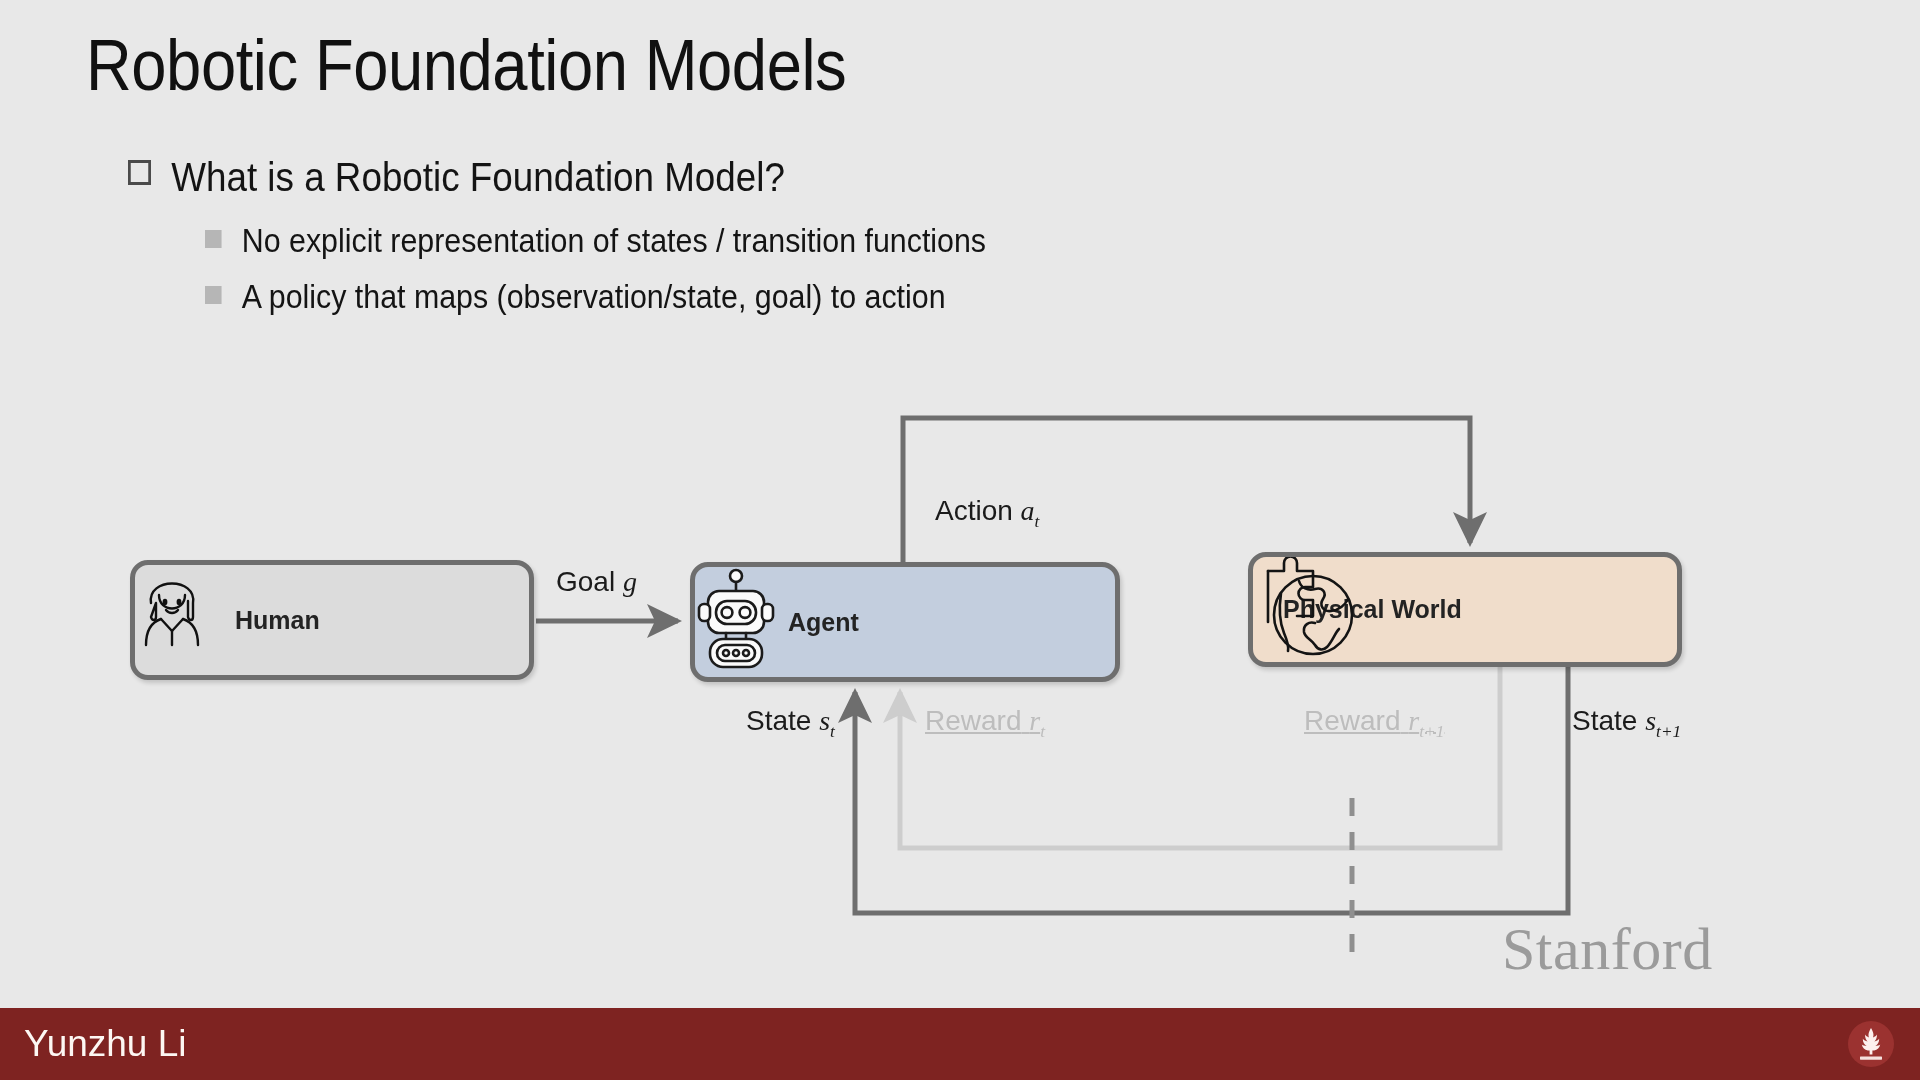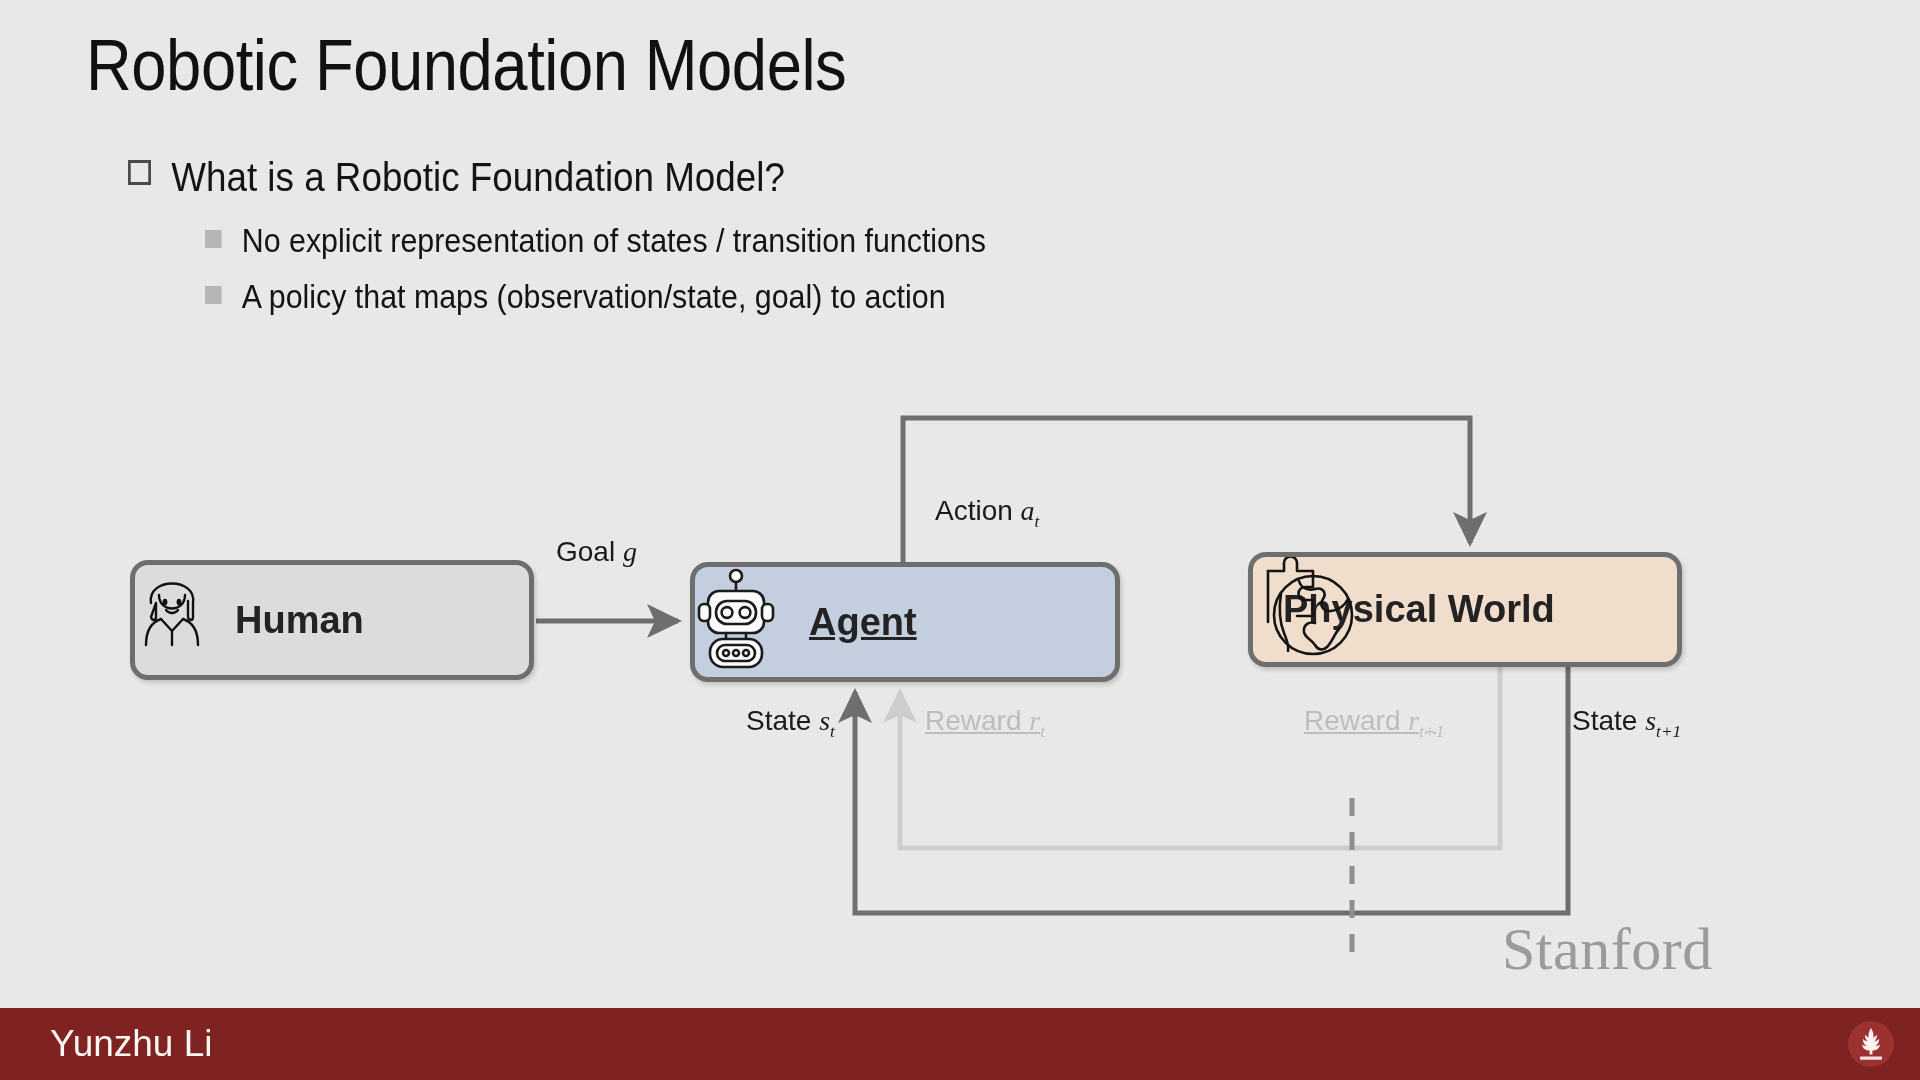--- a/index.html
+++ b/index.html
@@ -53,39 +53,39 @@
     box-sizing:border-box;
     display:flex;align-items:center;
     box-shadow:2px 3px 4px rgba(0,0,0,0.16);
   }
   #node-human{left:130px;top:560px;width:404px;height:120px;background:#dcdcdc;}
   #node-agent{left:690px;top:562px;width:430px;height:120px;background:#c3cede;}
   #node-world{left:1248px;top:552px;width:434px;height:115px;background:#f0ddcb;}
 
   .node-icon{flex:0 0 auto;display:flex;align-items:center;justify-content:center;}
   .node-label{
-    font-size:38px;font-weight:bold;color:#232323;white-space:nowrap;
+    font-size:25px;font-weight:bold;color:#232323;white-space:nowrap;
   }
   #node-human .node-icon{margin-left:52px;}
   #node-human .node-label{margin-left:48px;}
   #node-agent .node-icon{margin-left:38px;}
-  #node-agent .node-label{margin-left:76px;text-decoration:underline;}
+  #node-agent .node-label{margin-left:55px;}
   #node-world .node-icon{margin-left:20px;}
   #node-world .node-label{margin-left:10px;}
 
   
   .dlabel{
     position:absolute;white-space:nowrap;
     font-size:28px;color:#1b1b1b;
   }
   .dlabel.faded{color:#bdbdbd;text-decoration:underline;}
   .mvar{font-family:"Liberation Serif", serif;font-style:italic;}
   .mvar sub{font-size:0.62em;font-style:italic;}
 
-  #lbl-goal{left:556px;top:536px;}
+  #lbl-goal{left:556px;top:566px;}
   #lbl-action{left:935px;top:495px;}
   #lbl-state-t{left:746px;top:705px;}
   #lbl-reward-t{left:925px;top:705px;}
   #lbl-reward-t1{left:1304px;top:705px;}
   #lbl-state-t1{left:1572px;top:705px;}
 
   
   #stanford{
     position:absolute;left:1473px;top:915px;
     font-family:"Liberation Serif", serif;
@@ -93,21 +93,21 @@
     white-space:nowrap;
     margin-left:29px;
   }
 
   
   #bottombar{
     position:absolute;left:0;bottom:0;width:1920px;height:72px;
     background:#7e2321;display:flex;align-items:center;
   }
   #presenter{
-    margin-left:50px;color:#fdf7f3;font-size:37px;font-weight:400;
+    margin-left:24px;color:#fdf7f3;font-size:37px;font-weight:400;
     white-space:nowrap;
   }
   #so-logo{
     position:absolute;right:26px;top:50%;transform:translateY(-50%);
     width:46px;height:46px;border-radius:50%;
     background:#9b3230;display:flex;align-items:center;justify-content:center;
   }
 </style>
 </head>
 <body>

